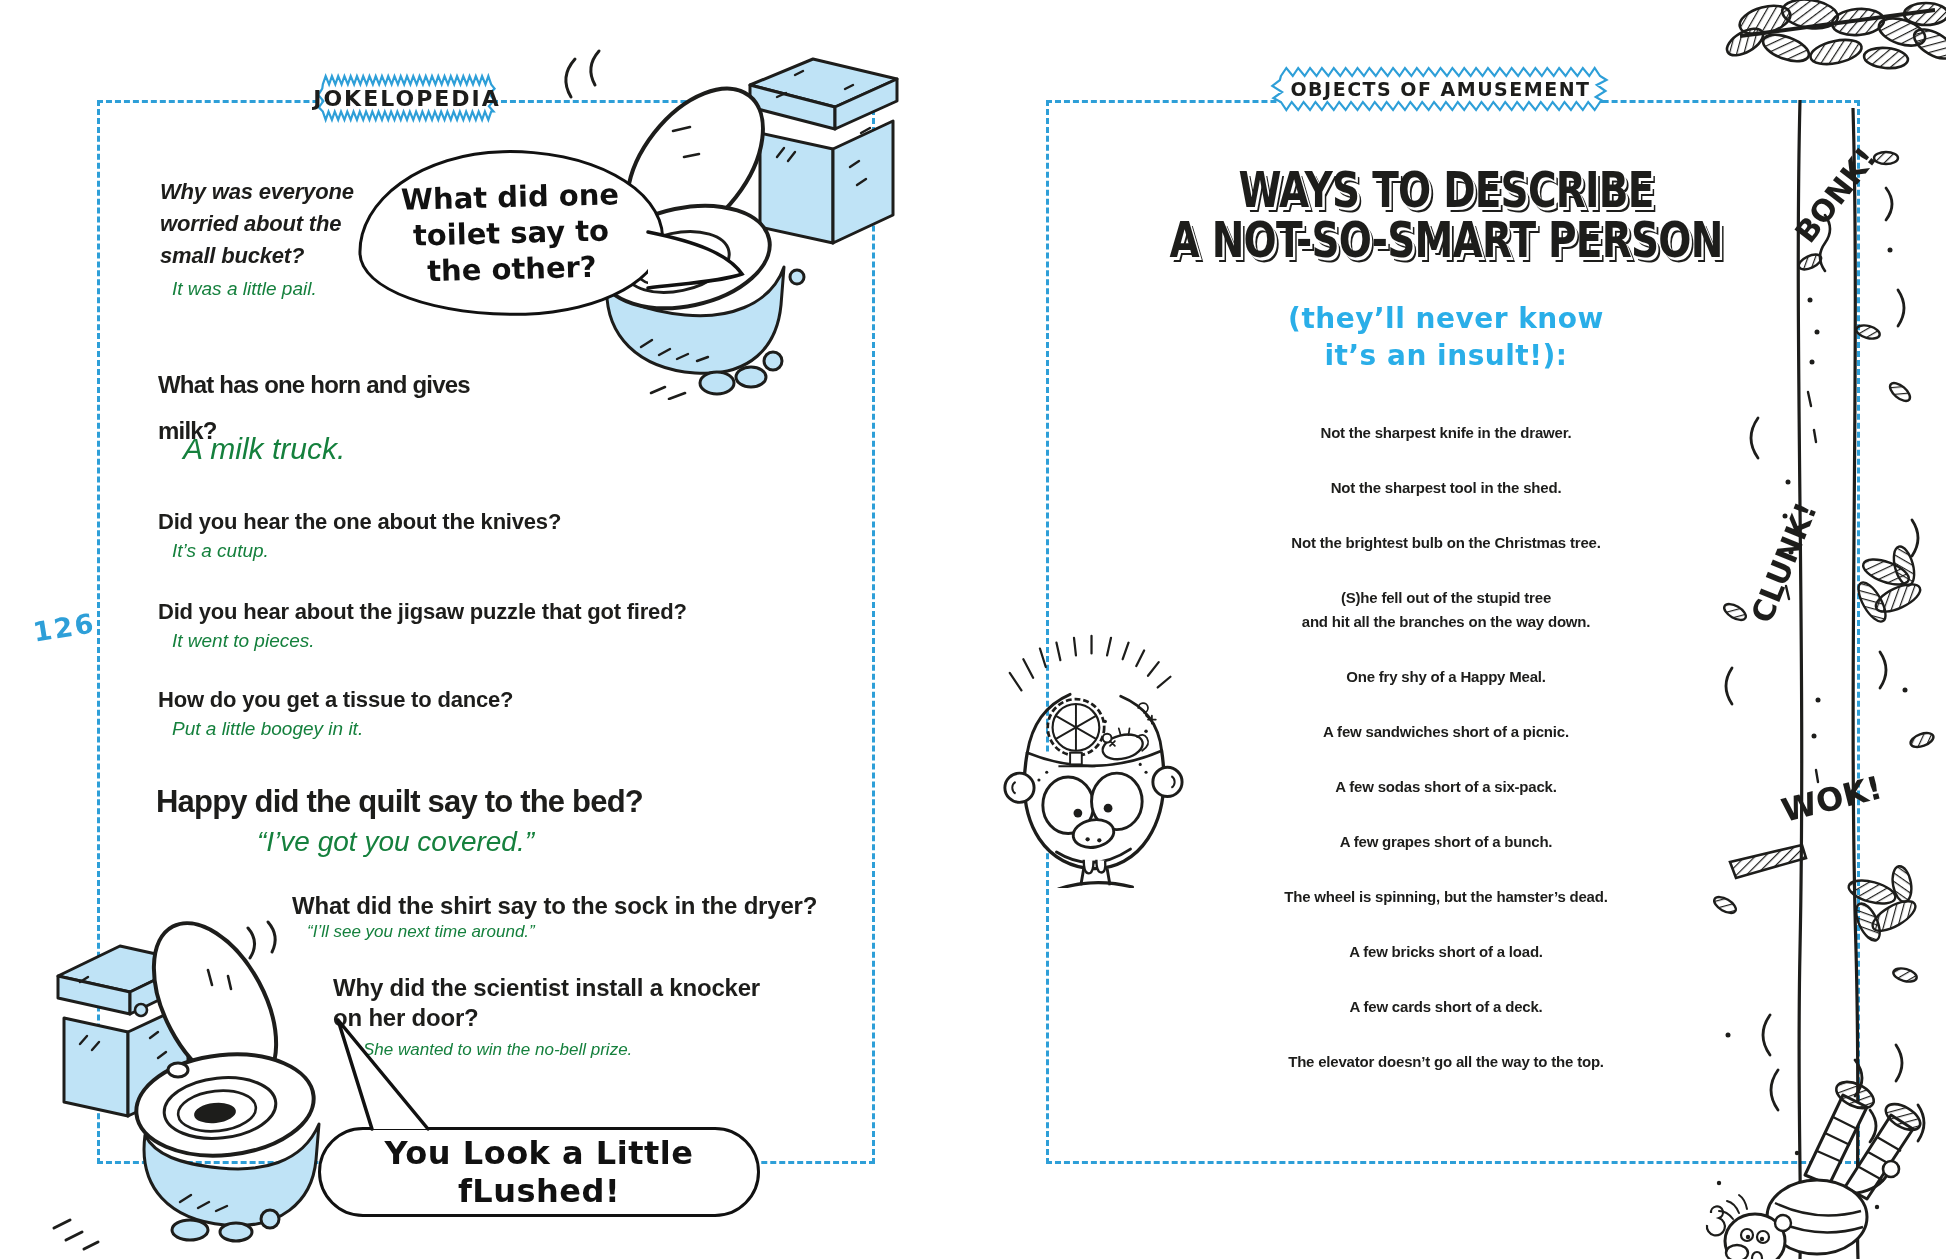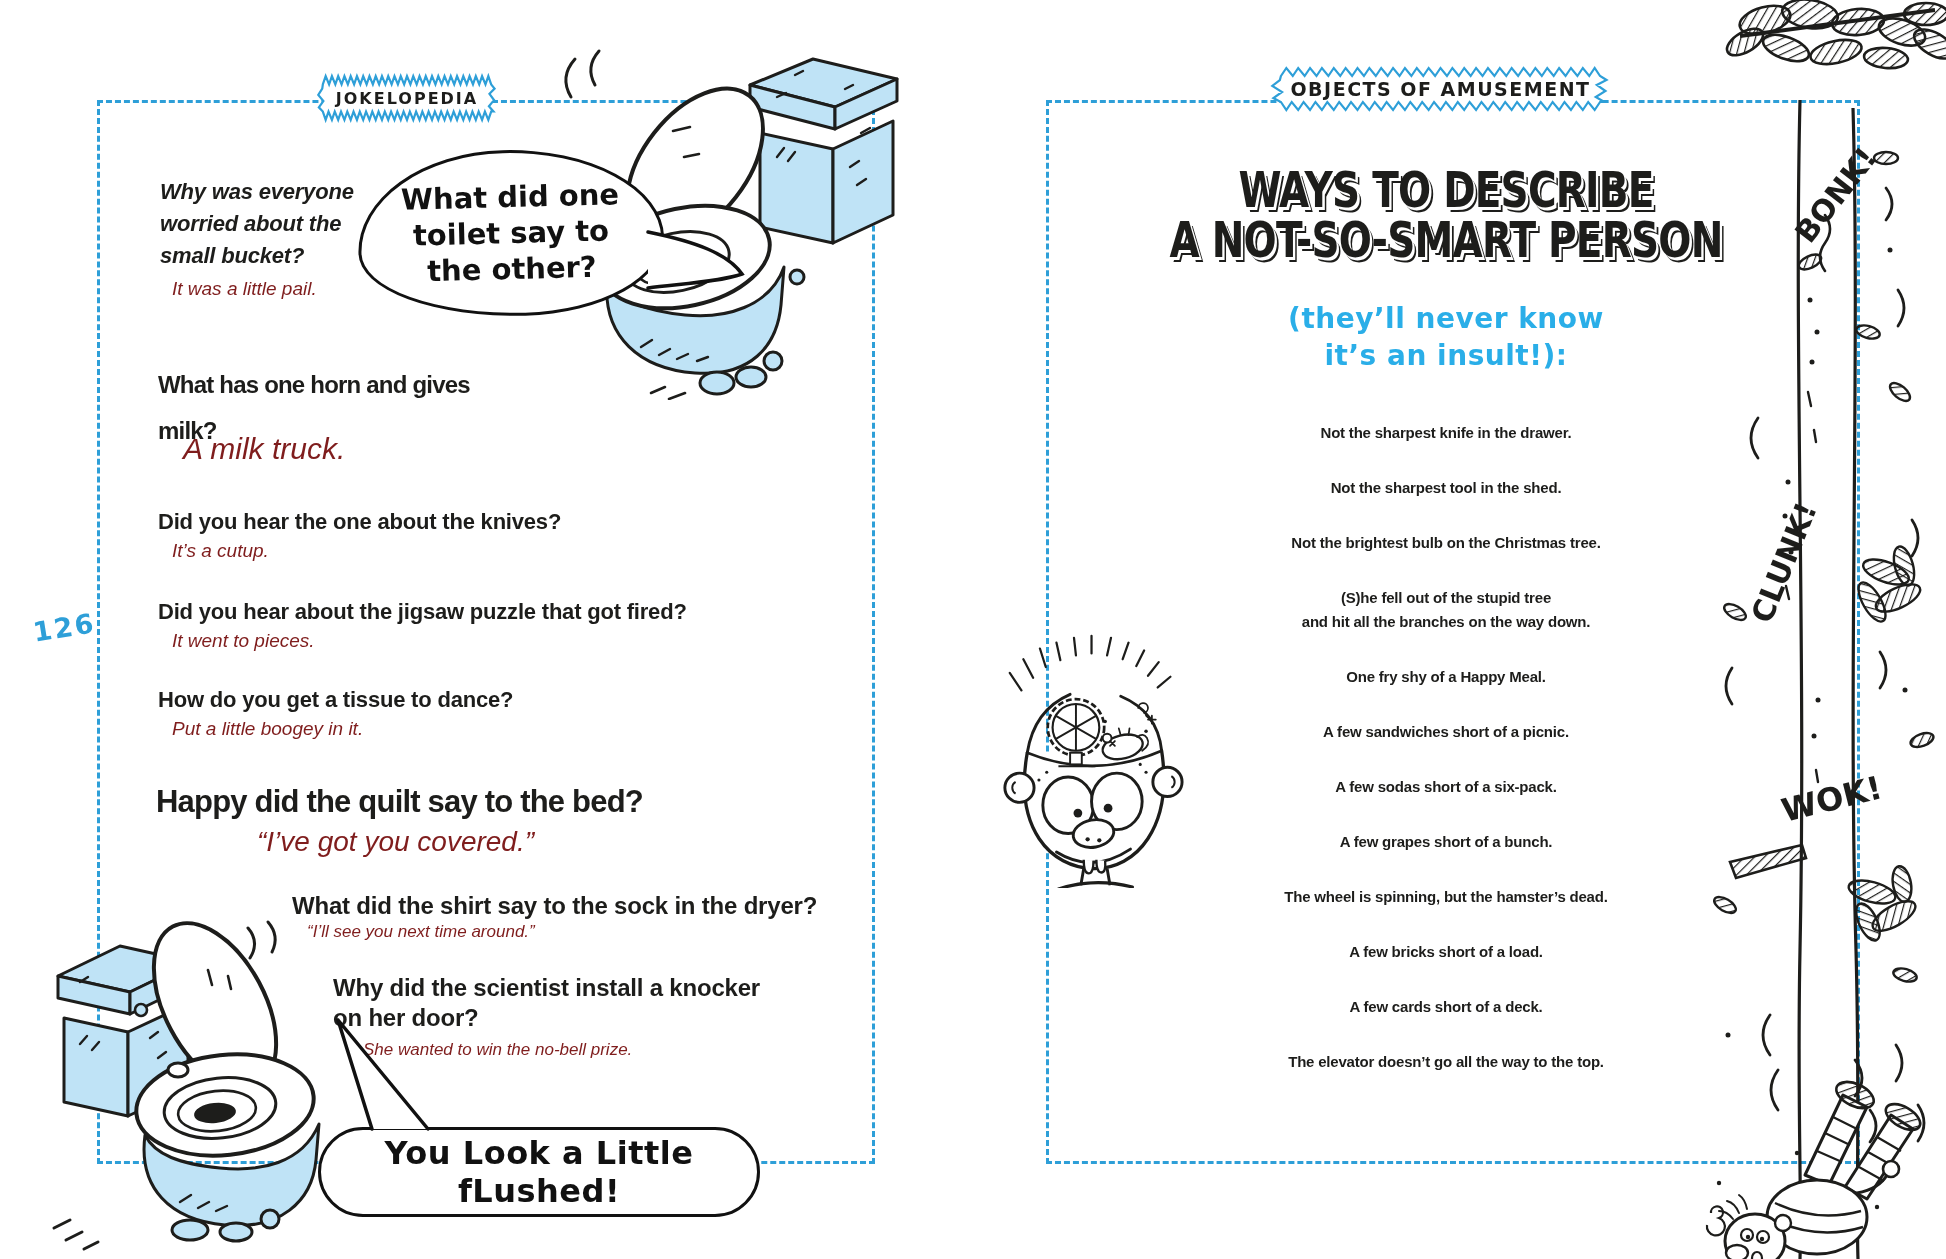--- a/index.html
+++ b/index.html
@@ -11,21 +11,21 @@
   .banner{position:absolute;z-index:6;}
   .banner svg{position:absolute;inset:0;width:100%;height:100%;}
   .banner .blabel{position:absolute;inset:0;display:flex;align-items:center;justify-content:center;
        font-family:"DejaVu Sans",sans-serif;font-weight:bold;color:#1d1d1b;letter-spacing:2px;}
   
   .q{position:absolute;color:#1d1d1b;font-weight:bold;z-index:2;}
   .q-sm{font-size:22px;line-height:32px;letter-spacing:-0.2px;}
   .q-xs{font-size:24px;line-height:30px;letter-spacing:-0.2px;}
   .q-lg{font-size:24px;line-height:46px;letter-spacing:-0.8px;margin-top:28px;}
   .q-lg2{font-size:31px;line-height:44px;letter-spacing:-0.8px;}
-  .a{position:absolute;font-style:italic;color:#7f1d1d;z-index:2;}
+  .a{position:absolute;font-style:italic;color:#15803d;z-index:2;}
   .a-sm{font-size:19px;}
   .a-xs{font-size:17px;}
   .a-lg{font-size:30px;}
   .a-md{font-size:28px;}
   
   .rtitle{position:absolute;left:1046px;width:800px;text-align:center;z-index:2;}
   .rtitle .tline{font-family:"DejaVu Sans",sans-serif;font-weight:bold;font-size:50px;line-height:50px;
        color:#1d1d1b;letter-spacing:-1px;transform:scaleX(.78);transform-origin:center;
        text-shadow:3px 3px 0 #ffffff,5px 5px 0 #1d1d1b;}
   .rsub{position:absolute;left:1046px;width:800px;text-align:center;z-index:2;
@@ -51,21 +51,21 @@
 </head>
 <body>
 
 <div class="pageborder" style="left:97px;top:100px;width:772px;height:1058px;"></div>
 <div class="pageborder" style="left:1046px;top:100px;width:808px;height:1058px;"></div>
 
 <div class="banner" style="left:316px;top:72px;width:182px;height:52px;">
   <svg viewBox="0 0 320 50" preserveAspectRatio="none">
     <polygon vector-effect="non-scaling-stroke" fill="#ffffff" stroke="#2e9fd8" stroke-width="2.2" points="12,12 17,4 23,12 28,4 34,12 39,4 45,12 50,4 56,12 61,4 67,12 72,4 78,12 83,4 89,12 94,4 100,12 105,4 111,12 116,4 122,12 127,4 133,12 138,4 144,12 149,4 155,12 160,4 166,12 171,4 177,12 182,4 188,12 193,4 199,12 204,4 210,12 215,4 221,12 226,4 232,12 237,4 243,12 248,4 254,12 259,4 265,12 270,4 276,12 281,4 287,12 292,4 298,12 303,4 308,12 314,16 305,21 313,27 304,33 312,38 308,38 303,46 297,38 292,46 286,38 281,46 275,38 270,46 264,38 259,46 253,38 248,46 242,38 237,46 231,38 226,46 220,38 215,46 209,38 204,46 198,38 193,46 187,38 182,46 176,38 171,46 165,38 160,46 154,38 149,46 143,38 138,46 132,38 127,46 121,38 116,46 110,38 105,46 99,38 94,46 88,38 83,46 77,38 72,46 66,38 61,46 55,38 50,46 44,38 39,46 33,38 28,46 22,38 17,46 12,38 5,34 13,28 4,22 11,16"></polygon>
   </svg>
-  <div class="blabel" style="font-size:16px;">JOKELOPEDIA</div>
+  <div class="blabel" style="font-size:22px;">JOKELOPEDIA</div>
 </div>
 
 <div class="pagenum" style="left:33px;top:612px;">126</div>
 
 <div class="q q-sm" style="left:160px;top:176px;width:205px;font-style:italic;">Why was everyone worried about the small bucket?</div>
 <div class="a a-sm" style="left:172px;top:278px;">It was a little pail.</div>
 
 <div class="q q-lg" style="left:158px;top:334px;width:360px;">What has one horn and gives milk?</div>
 <div class="a a-lg" style="left:183px;top:432px;">A milk truck.</div>
 

